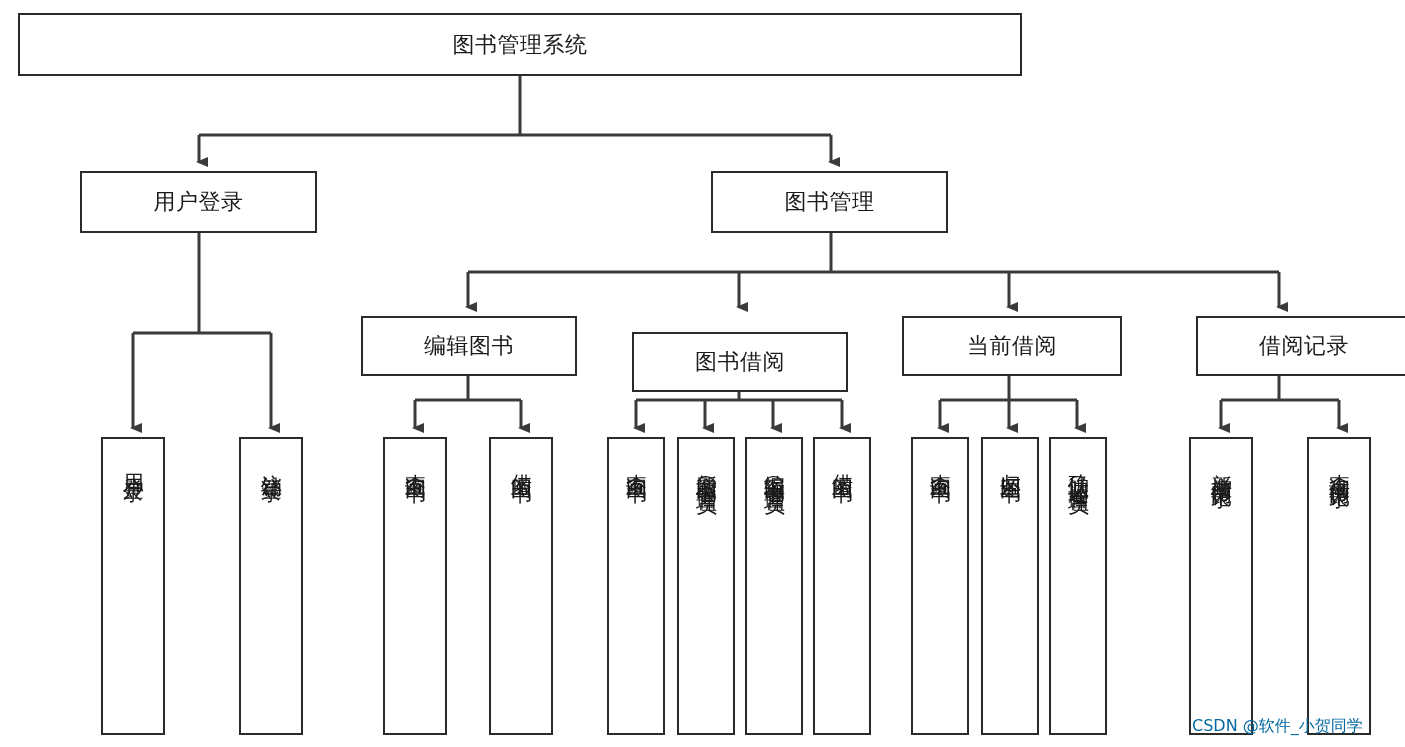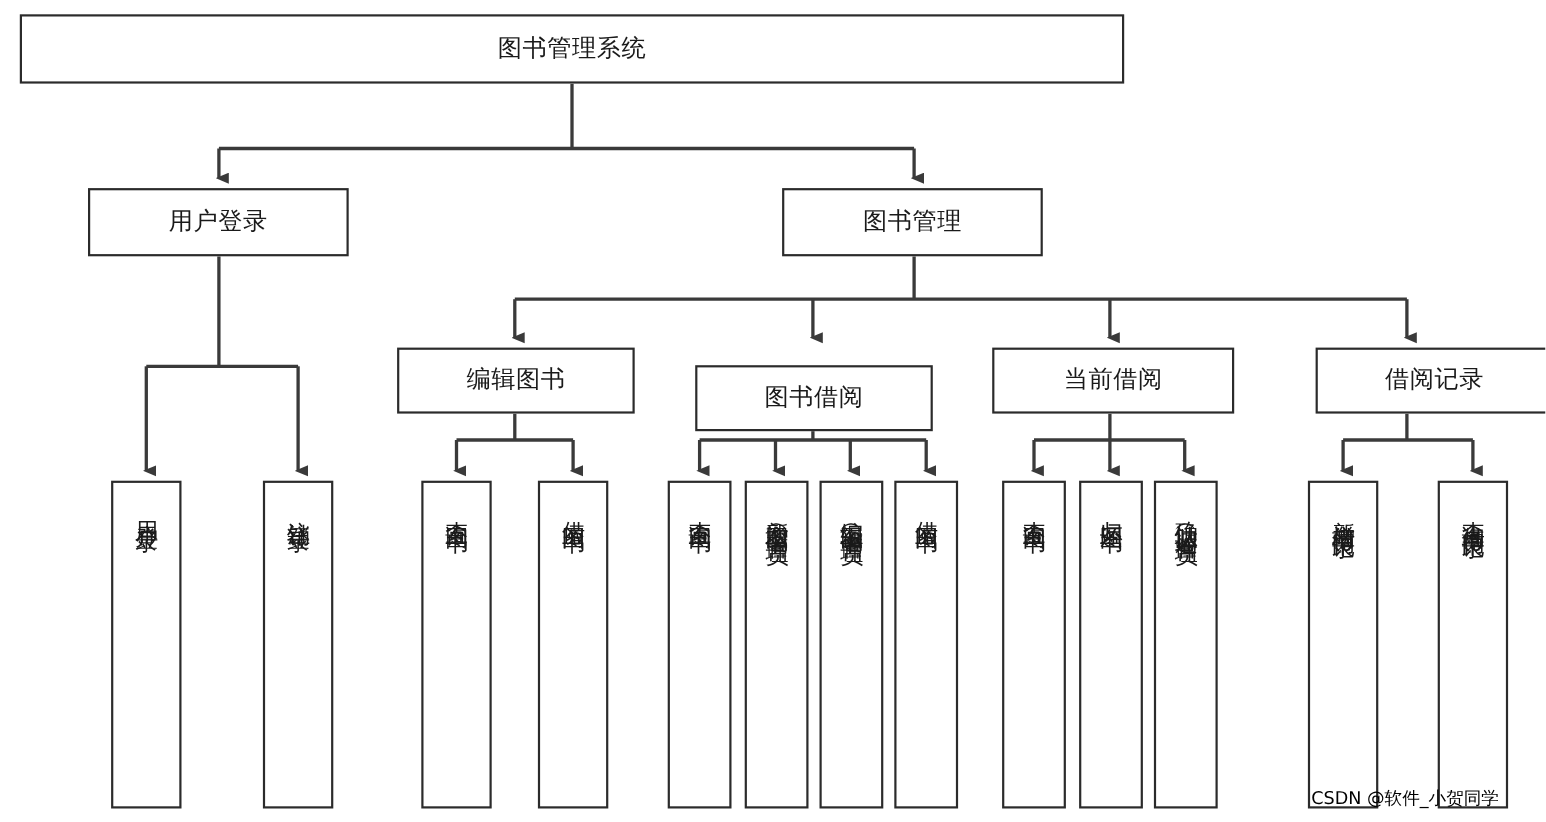--- a/index.html
+++ b/index.html
@@ -51,21 +51,21 @@
   .node.vert .label {
     writing-mode: vertical-rl;
     text-orientation: upright;
     font-size: 21px;
     line-height: 1.18;
     letter-spacing: 3px;
     white-space: nowrap;
   }
   .watermark {
     position: absolute;
-    color: #000000;
+    color: #0369a1;
     font-size: 16px;
     white-space: nowrap;
     user-select: none;
   }
 </style>
 </head>
 <body>
 
 <div id="canvas">
 

